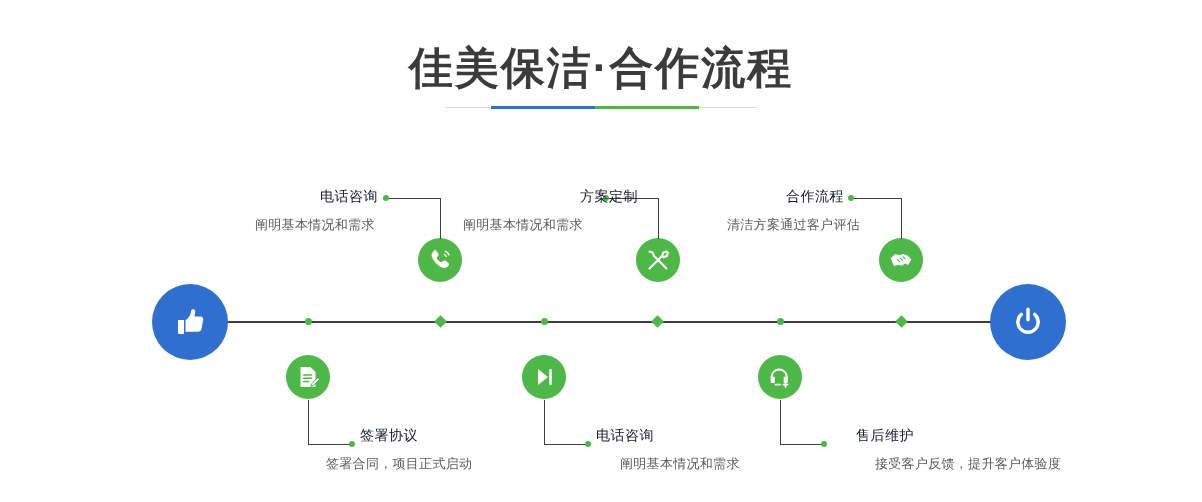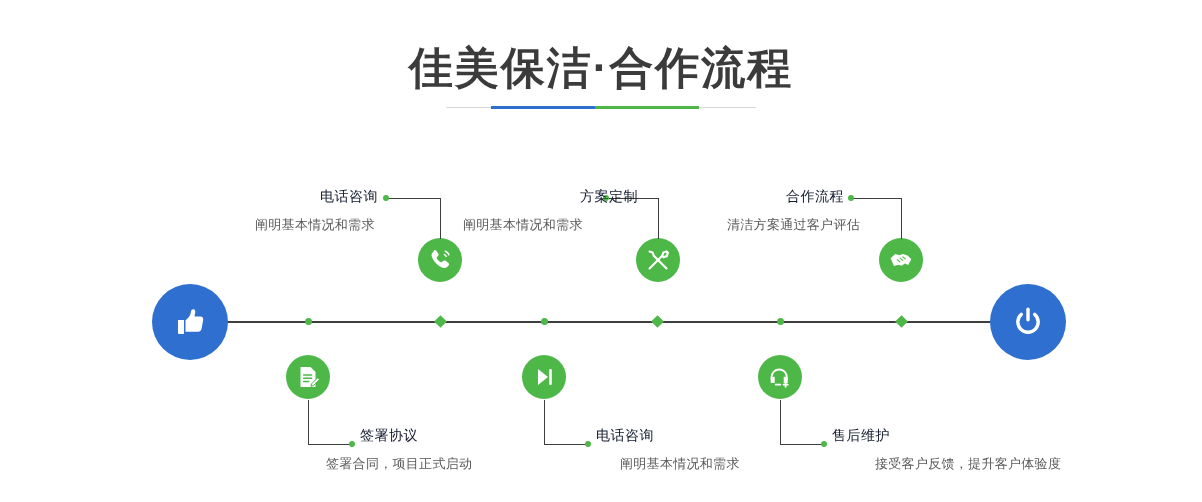--- a/index.html
+++ b/index.html
@@ -300,16 +300,16 @@
           <path d="M8.6 20.6h4.6"></path>
           <path d="M18.6 18.6v4.2"></path>
           <path d="M16.5 20.7h4.2"></path>
         </g>
       </svg>
     </span>
   </div>
   <div class="vline" style="left:780px; top:400px; height:44px;"></div>
   <div class="hline" style="left:780px; top:444px; width:44px;"></div>
   <div class="dot" style="left:821px; top:441px; width:6px; height:6px;"></div>
-  <div class="lbl-title" style="left:832px; top:427px;">售后维护</div>
+  <div class="lbl-title" style="left:856px; top:427px;">售后维护</div>
   <div class="lbl-desc" style="left:875px; top:455px;">接受客户反馈，提升客户体验度</div>
 
 </div>
 
 </body></html>

